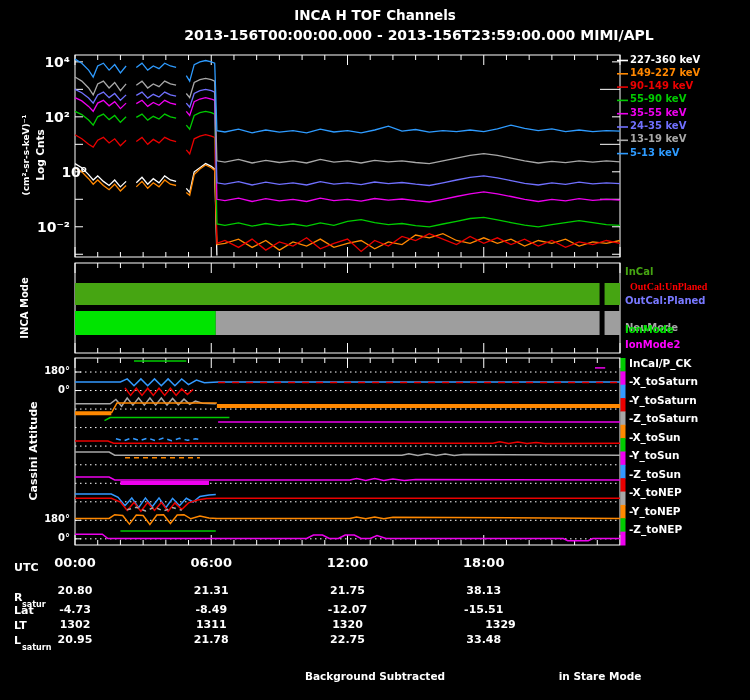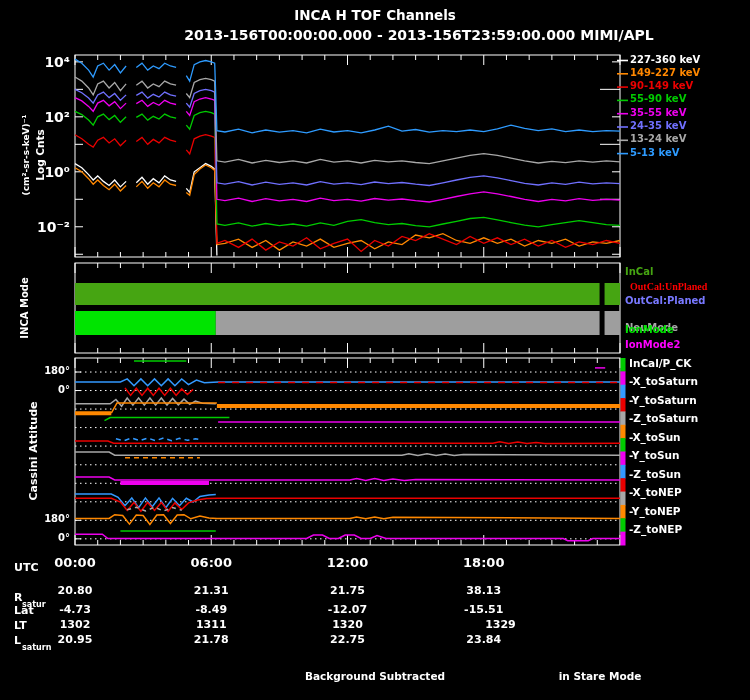--- a/index.html
+++ b/index.html
@@ -282,25 +282,25 @@
   <div class="t utclab">UTC</div>
   <div class="t footc">Background Subtracted</div>
   <div class="t footr">in Stare Mode</div>
   <div id="gen">
       <div class="t leg" style="left: 630px; top: 54.5px; color: rgb(255, 255, 255);">227-360 keV</div>
       <div class="t leg" style="left: 630px; top: 67.8px; color: rgb(255, 136, 0);">149-227 keV</div>
       <div class="t leg" style="left: 630px; top: 81.1px; color: rgb(234, 0, 0);">90-149 keV</div>
       <div class="t leg" style="left: 630px; top: 94.4px; color: rgb(0, 204, 0);">55-90 keV</div>
       <div class="t leg" style="left: 630px; top: 107.7px; color: rgb(238, 0, 238);">35-55 keV</div>
       <div class="t leg" style="left: 630px; top: 121px; color: rgb(112, 112, 255);">24-35 keV</div>
-      <div class="t leg" style="left: 630px; top: 134.3px; color: rgb(168, 168, 168);">13-24 keV</div>
+      <div class="t leg" style="left: 630px; top: 134.3px; color: rgb(168, 168, 168);">13-19 keV</div>
       <div class="t leg" style="left: 630px; top: 147.6px; color: rgb(46, 155, 255);">5-13 keV</div>
       <div class="t ytick" style="left: 34px; top: 54.8707px;">10⁴</div>
       <div class="t ytick" style="left: 34px; top: 109.837px;">10²</div>
-      <div class="t ytick" style="left: 34px; top: 164.803px;">10⁰</div>
+      <div class="t ytick" style="left: 51px; top: 164.803px;">10⁰</div>
       <div class="t ytick" style="left: 34px; top: 219.769px;">10⁻²</div>
       <div class="t leg" style="left: 625px; top: 267px; color: rgb(70, 165, 18);">InCal</div>
       <div class="t leg" style="left: 630px; top: 281.6px; color: rgb(255, 0, 0); font-family: Liberation Serif, serif;">OutCal:UnPlaned</div>
       <div class="t leg" style="left: 625px; top: 296.2px; color: rgb(120, 120, 255);">OutCal:Planed</div>
       <div class="t leg" style="left: 625px; top: 323px; color: rgb(168, 168, 168);">NeuMode</div>
       <div class="t leg" style="left: 625px; top: 325.4px; color: rgb(0, 228, 0);">IonMode</div>
       <div class="t leg" style="left: 625px; top: 340px; color: rgb(255, 0, 255);">IonMode2</div>
       <div class="t atick" style="left: 36px; top: 366.025px;">180°</div>
       <div class="t atick" style="left: 36px; top: 384.538px;">0°</div>
       <div class="t atick" style="left: 36px; top: 514.316px;">180°</div>
@@ -327,21 +327,21 @@
       <div class="t ephv" style="left: 179.25px; top: 604px;">-8.49</div>
       <div class="t ephv" style="left: 315.5px; top: 604px;">-12.07</div>
       <div class="t ephv" style="left: 451.75px; top: 604px;">-15.51</div>
       <div class="t ephv" style="left: 43px; top: 619px;">1302</div>
       <div class="t ephv" style="left: 179.25px; top: 619px;">1311</div>
       <div class="t ephv" style="left: 315.5px; top: 619px;">1320</div>
       <div class="t ephv" style="left: 451.75px; top: 619px; text-align: right;">1329</div>
       <div class="t ephv" style="left: 43px; top: 634px;">20.95</div>
       <div class="t ephv" style="left: 179.25px; top: 634px;">21.78</div>
       <div class="t ephv" style="left: 315.5px; top: 634px;">22.75</div>
-      <div class="t ephv" style="left: 451.75px; top: 634px;">23.84</div>
+      <div class="t ephv" style="left: 451.75px; top: 634px;">33.48</div>
       <div class="t ephl" style="left: 14px; top: 592px;">R</div>
       <div class="t ephs" style="left: 22px; top: 601px;">satur</div>
       <div class="t ephl" style="left: 14px; top: 605px;">Lat</div>
       <div class="t ephl" style="left: 14px; top: 620px;">LT</div>
       <div class="t ephl" style="left: 14px; top: 635px;">L</div>
       <div class="t ephs" style="left: 22px; top: 644px;">saturn</div>
     </div>
 </div>
 
 </body></html>

